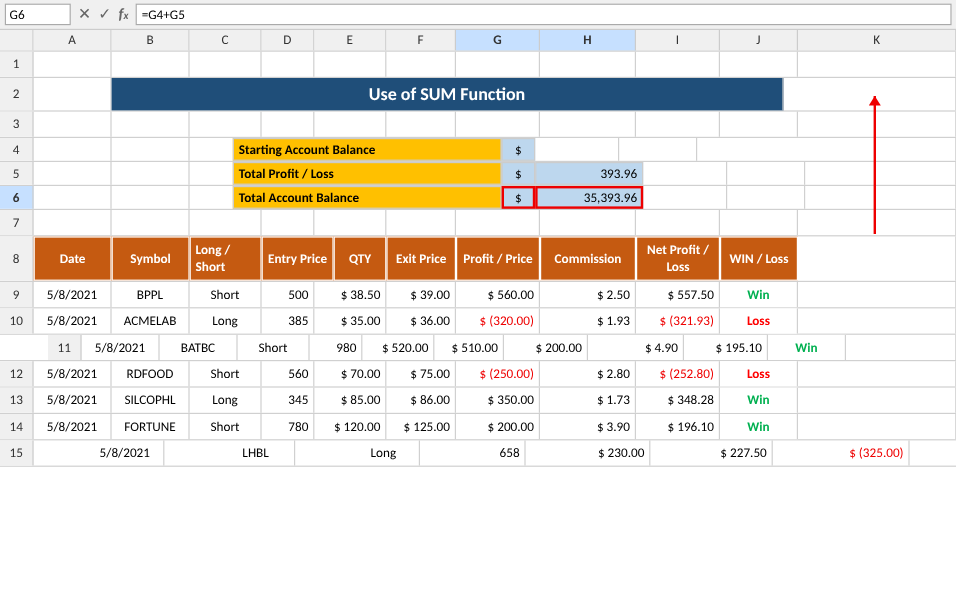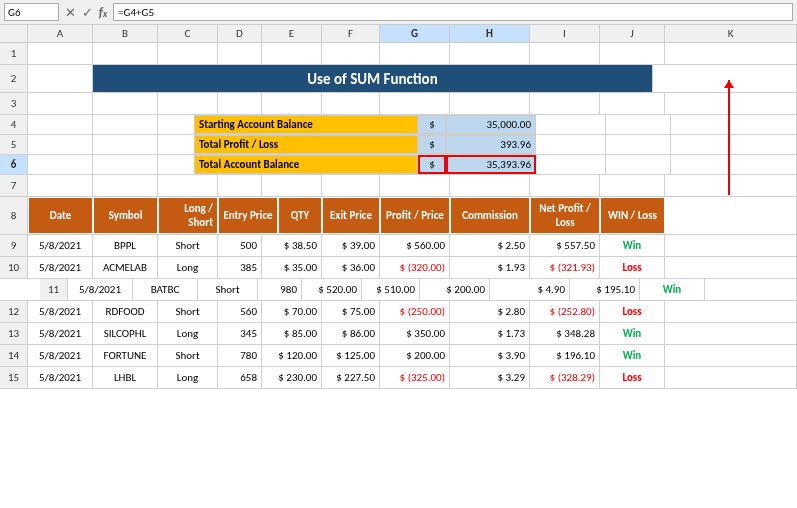--- a/index.html
+++ b/index.html
@@ -258,21 +258,20 @@
       <div class="cell w-extra"></div>
     </div>
 
     <div class="row" style="height:20px;">
       <div class="row-num">4</div>
       <div class="cell w-b"></div>
       <div class="cell w-c"></div>
 
       <div class="cell summary-label" style="width:224px;">Starting Account Balance</div>
       <div class="cell summary-value-dollar" style="width:28px;">$</div>
-      <div class="cell summary-value right" style="width:90px;">35,000.00</div>
       <div class="cell w-j"></div>
       <div class="cell w-k"></div>
       <div class="cell w-extra"></div>
     </div>
 
     <div class="row" style="height:20px;">
       <div class="row-num">5</div>
       <div class="cell w-b"></div>
       <div class="cell w-c"></div>
       <div class="cell summary-label" style="width:224px;">Total Profit / Loss</div>
@@ -307,21 +306,21 @@
       <div class="cell w-i"></div>
       <div class="cell w-j"></div>
       <div class="cell w-k"></div>
       <div class="cell w-extra"></div>
     </div>
 
     <div class="row tall">
       <div class="row-num">8</div>
       <div class="cell header-cell w-b">Date</div>
       <div class="cell header-cell w-c">Symbol</div>
-      <div class="cell header-cell w-d" style="white-space:normal; text-align:right; line-height:1.2;">Long / Short</div>
+      <div class="cell header-cell w-d" style="white-space:normal; text-align:left; line-height:1.2;">Long / Short</div>
       <div class="cell header-cell w-f" style="white-space:normal; text-align:center; line-height:1.2;">Entry Price</div>
       <div class="cell header-cell w-e">QTY</div>
       <div class="cell header-cell w-g" style="white-space:normal; text-align:center; line-height:1.2;">Exit Price</div>
       <div class="cell header-cell w-h" style="white-space:normal; text-align:center; line-height:1.2;">Profit / Price</div>
       <div class="cell header-cell w-i">Commission</div>
       <div class="cell header-cell w-j" style="white-space:normal; text-align:center; line-height:1.2;">Net Profit / Loss</div>
       <div class="cell header-cell w-k" style="white-space:normal; text-align:center; line-height:1.2;">WIN / Loss</div>
       <div class="cell w-extra"></div>
     </div>
 
@@ -403,21 +402,21 @@
     <div class="cell w-d center">Short</div>
     <div class="cell w-e right">780</div>
     <div class="cell w-f right">$ 120.00</div>
     <div class="cell w-g right">$ 125.00</div>
     <div class="cell w-h right" style="color:#000">$ 200.00</div>
     <div class="cell w-i right">$ 3.90</div>
     <div class="cell w-j right" style="color:#000">$ 196.10</div>
     <div class="cell w-k center win-cell">Win</div>
     <div class="cell w-extra"></div>
   </div>
-        <div class="row" style="height: 22px;">
+        <div class="row" style="height: 22px; gap: 44px;">
     <div class="row-num">15</div>
     <div class="cell w-b center">5/8/2021</div>
     <div class="cell w-c center">LHBL</div>
     <div class="cell w-d center">Long</div>
     <div class="cell w-e right">658</div>
     <div class="cell w-f right">$ 230.00</div>
     <div class="cell w-g right">$ 227.50</div>
     <div class="cell w-h right" style="color:#e00">$ (325.00)</div>
     <div class="cell w-i right">$ 3.29</div>
     <div class="cell w-j right" style="color:#e00">$ (328.29)</div>

